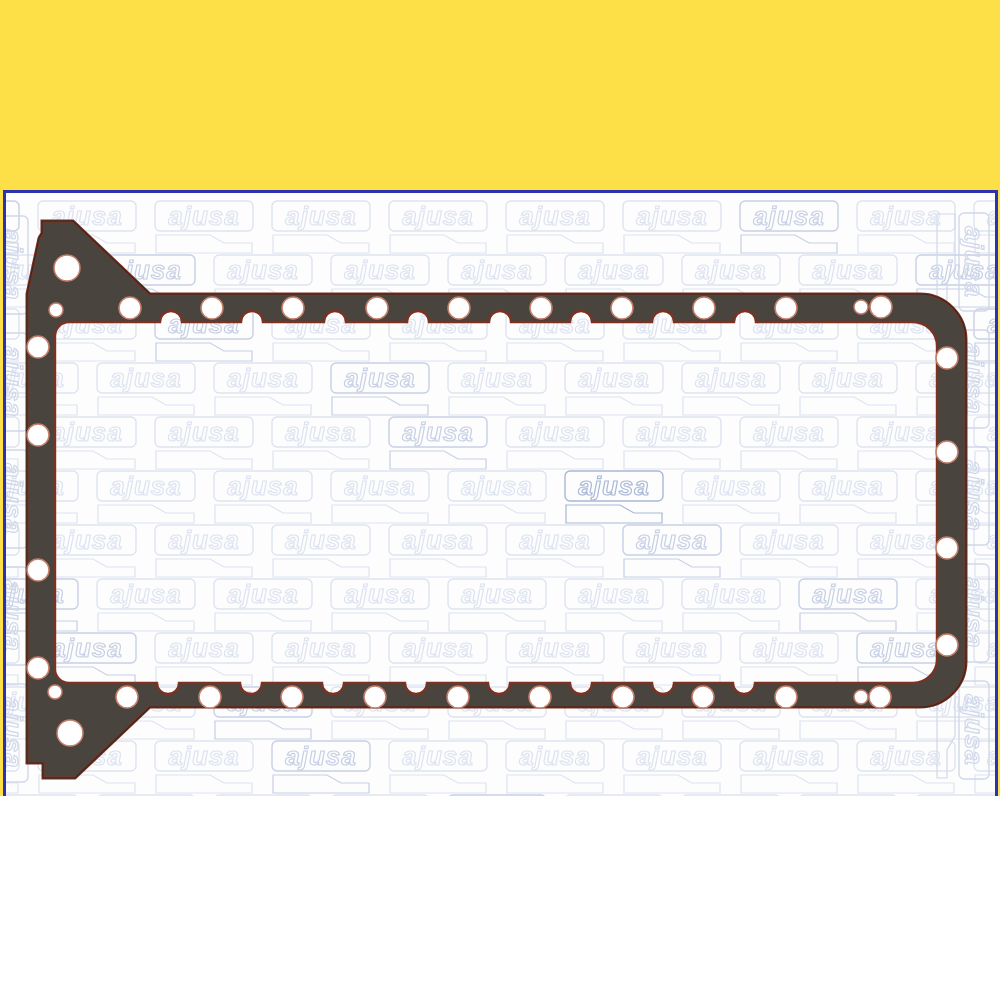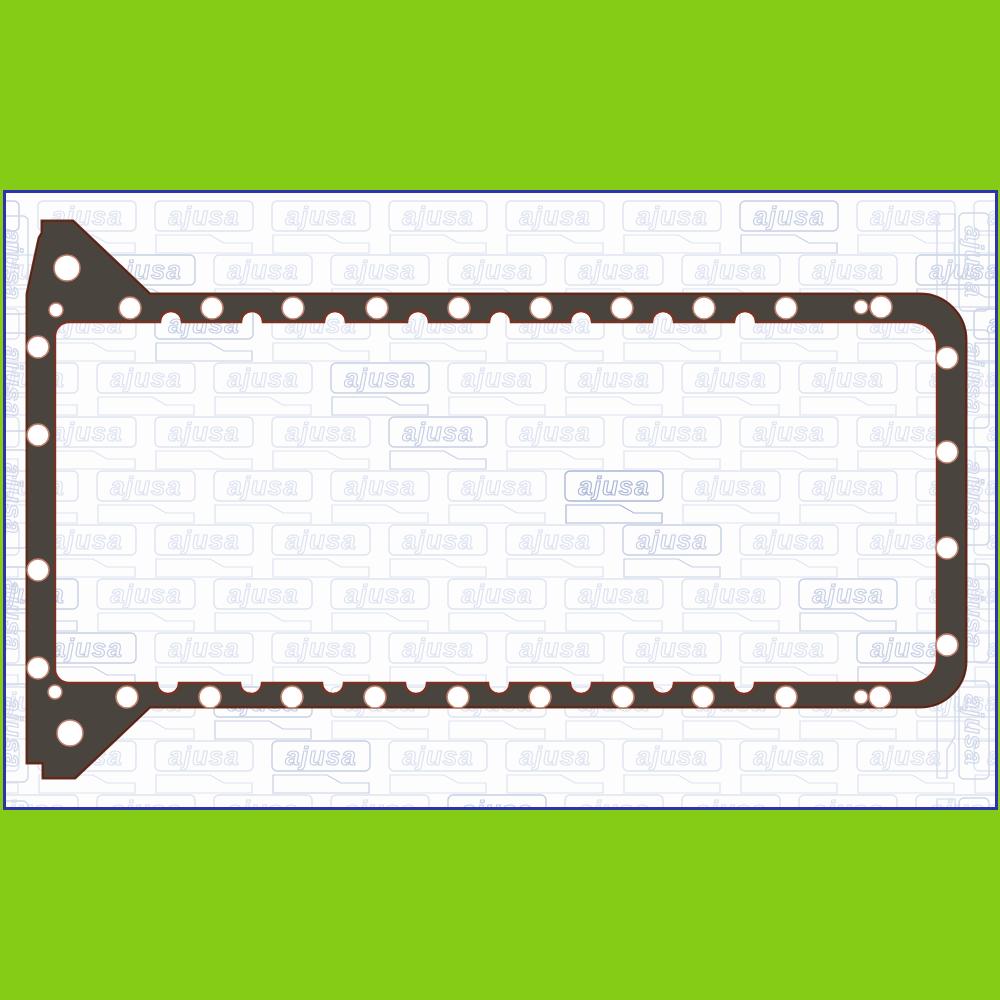--- a/index.html
+++ b/index.html
@@ -1,19 +1,19 @@
 <!DOCTYPE html>
 <html><head>
 <meta charset="utf-8">
 <style>
   html,body{margin:0;padding:0;background:#ffffff;}
   .page{
     position:relative;
-    width:1000px;height:1000px;
-    background:#84cc16;
+    width:1000px;height:796px;
+    background:#fde047;
     overflow:hidden;
     font-family:"Liberation Sans", sans-serif;
   }
   .photo-frame{
     position:absolute;
     left:3px;top:190px;
     width:989px;height:614px;
     border:3px solid #2c33ad;
     background:#fdfdfe;
     box-sizing:content-box;

